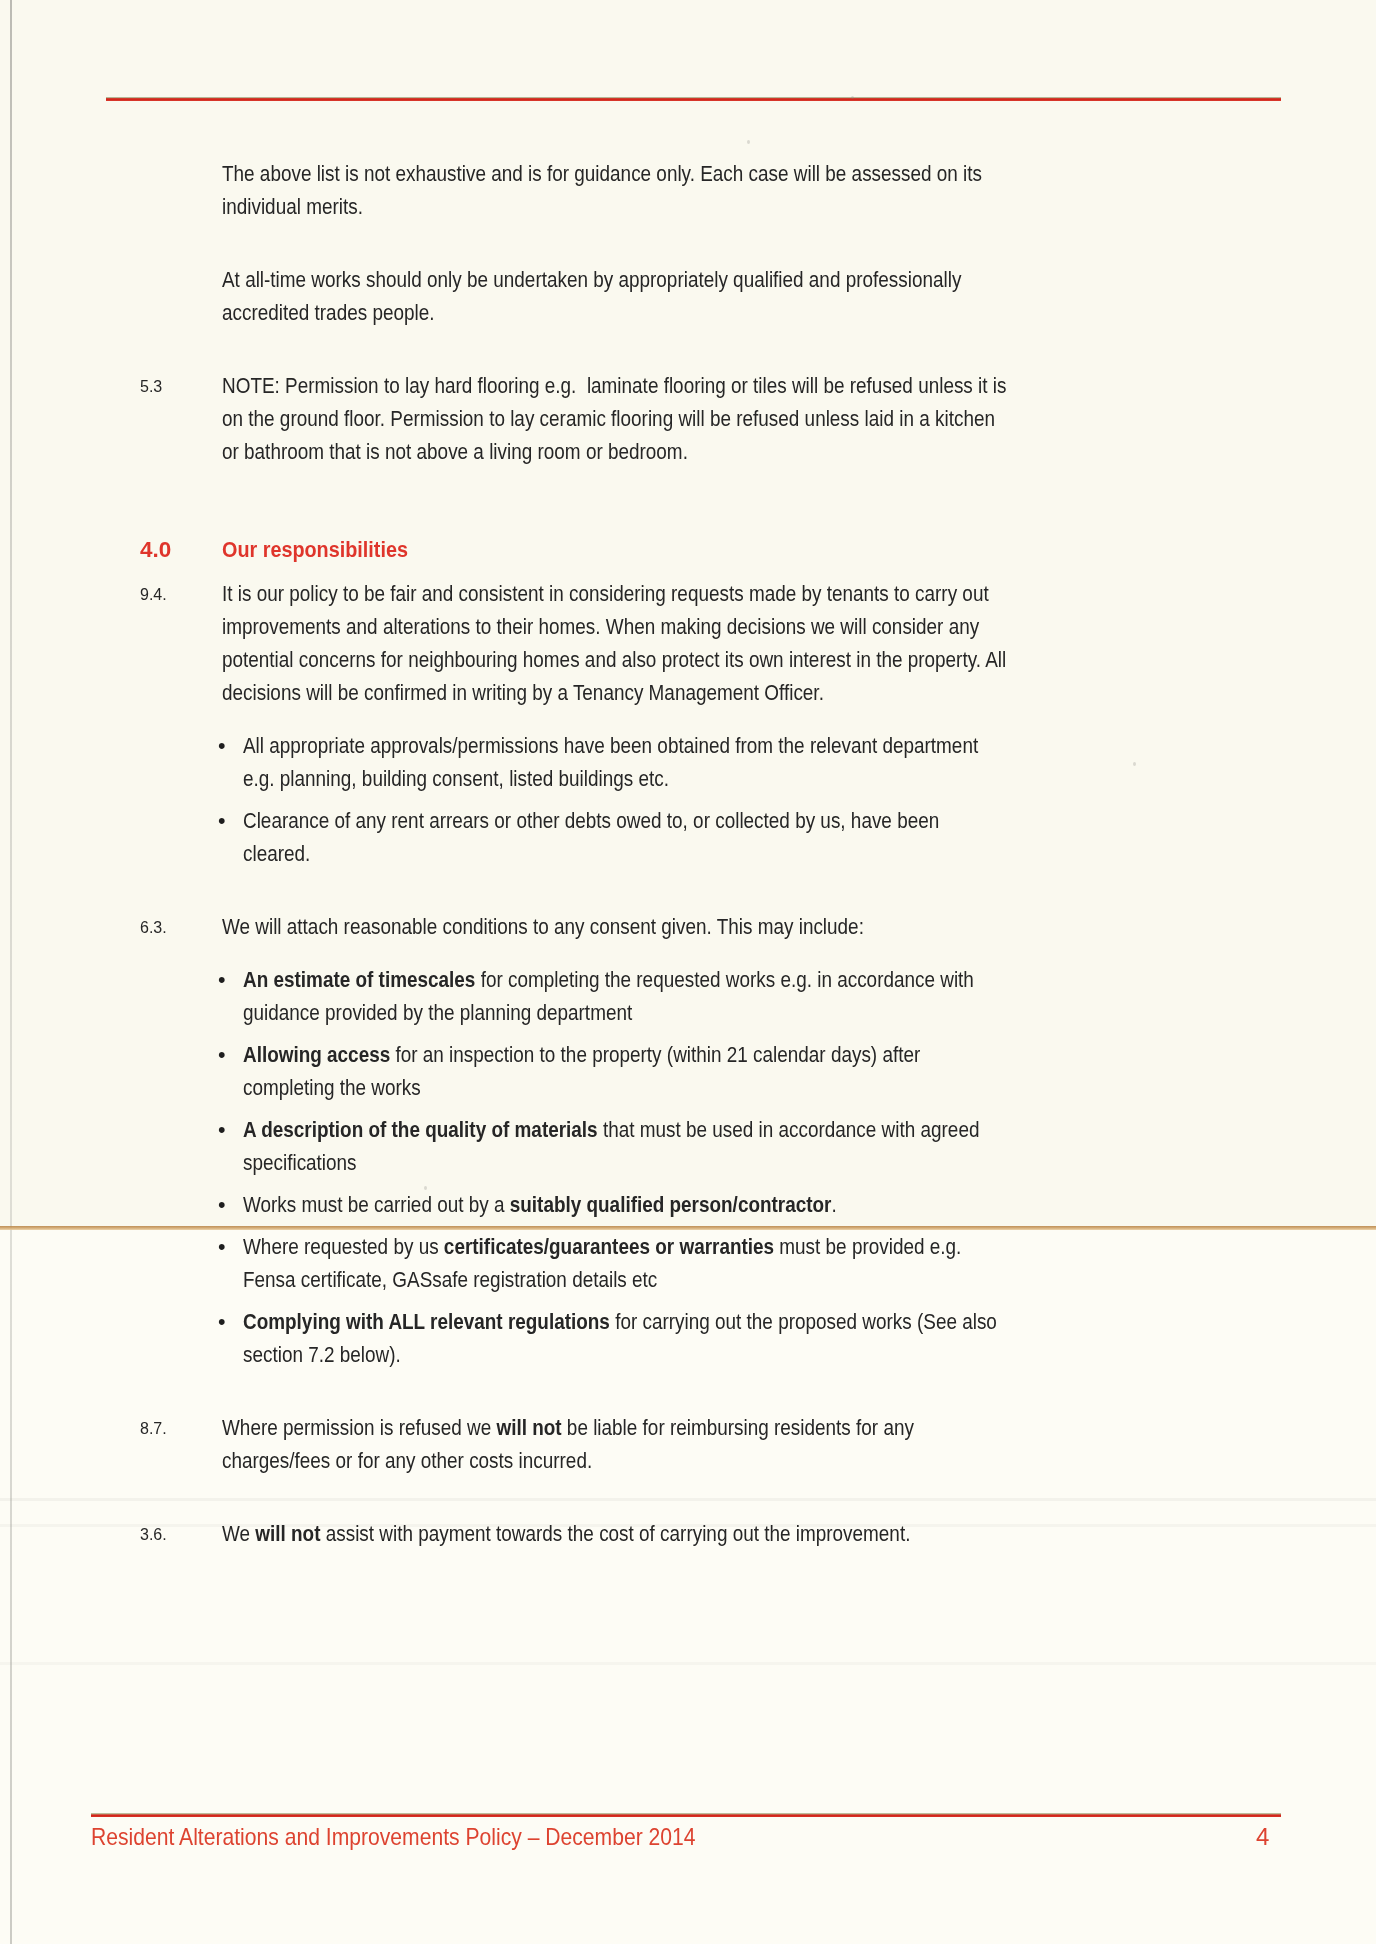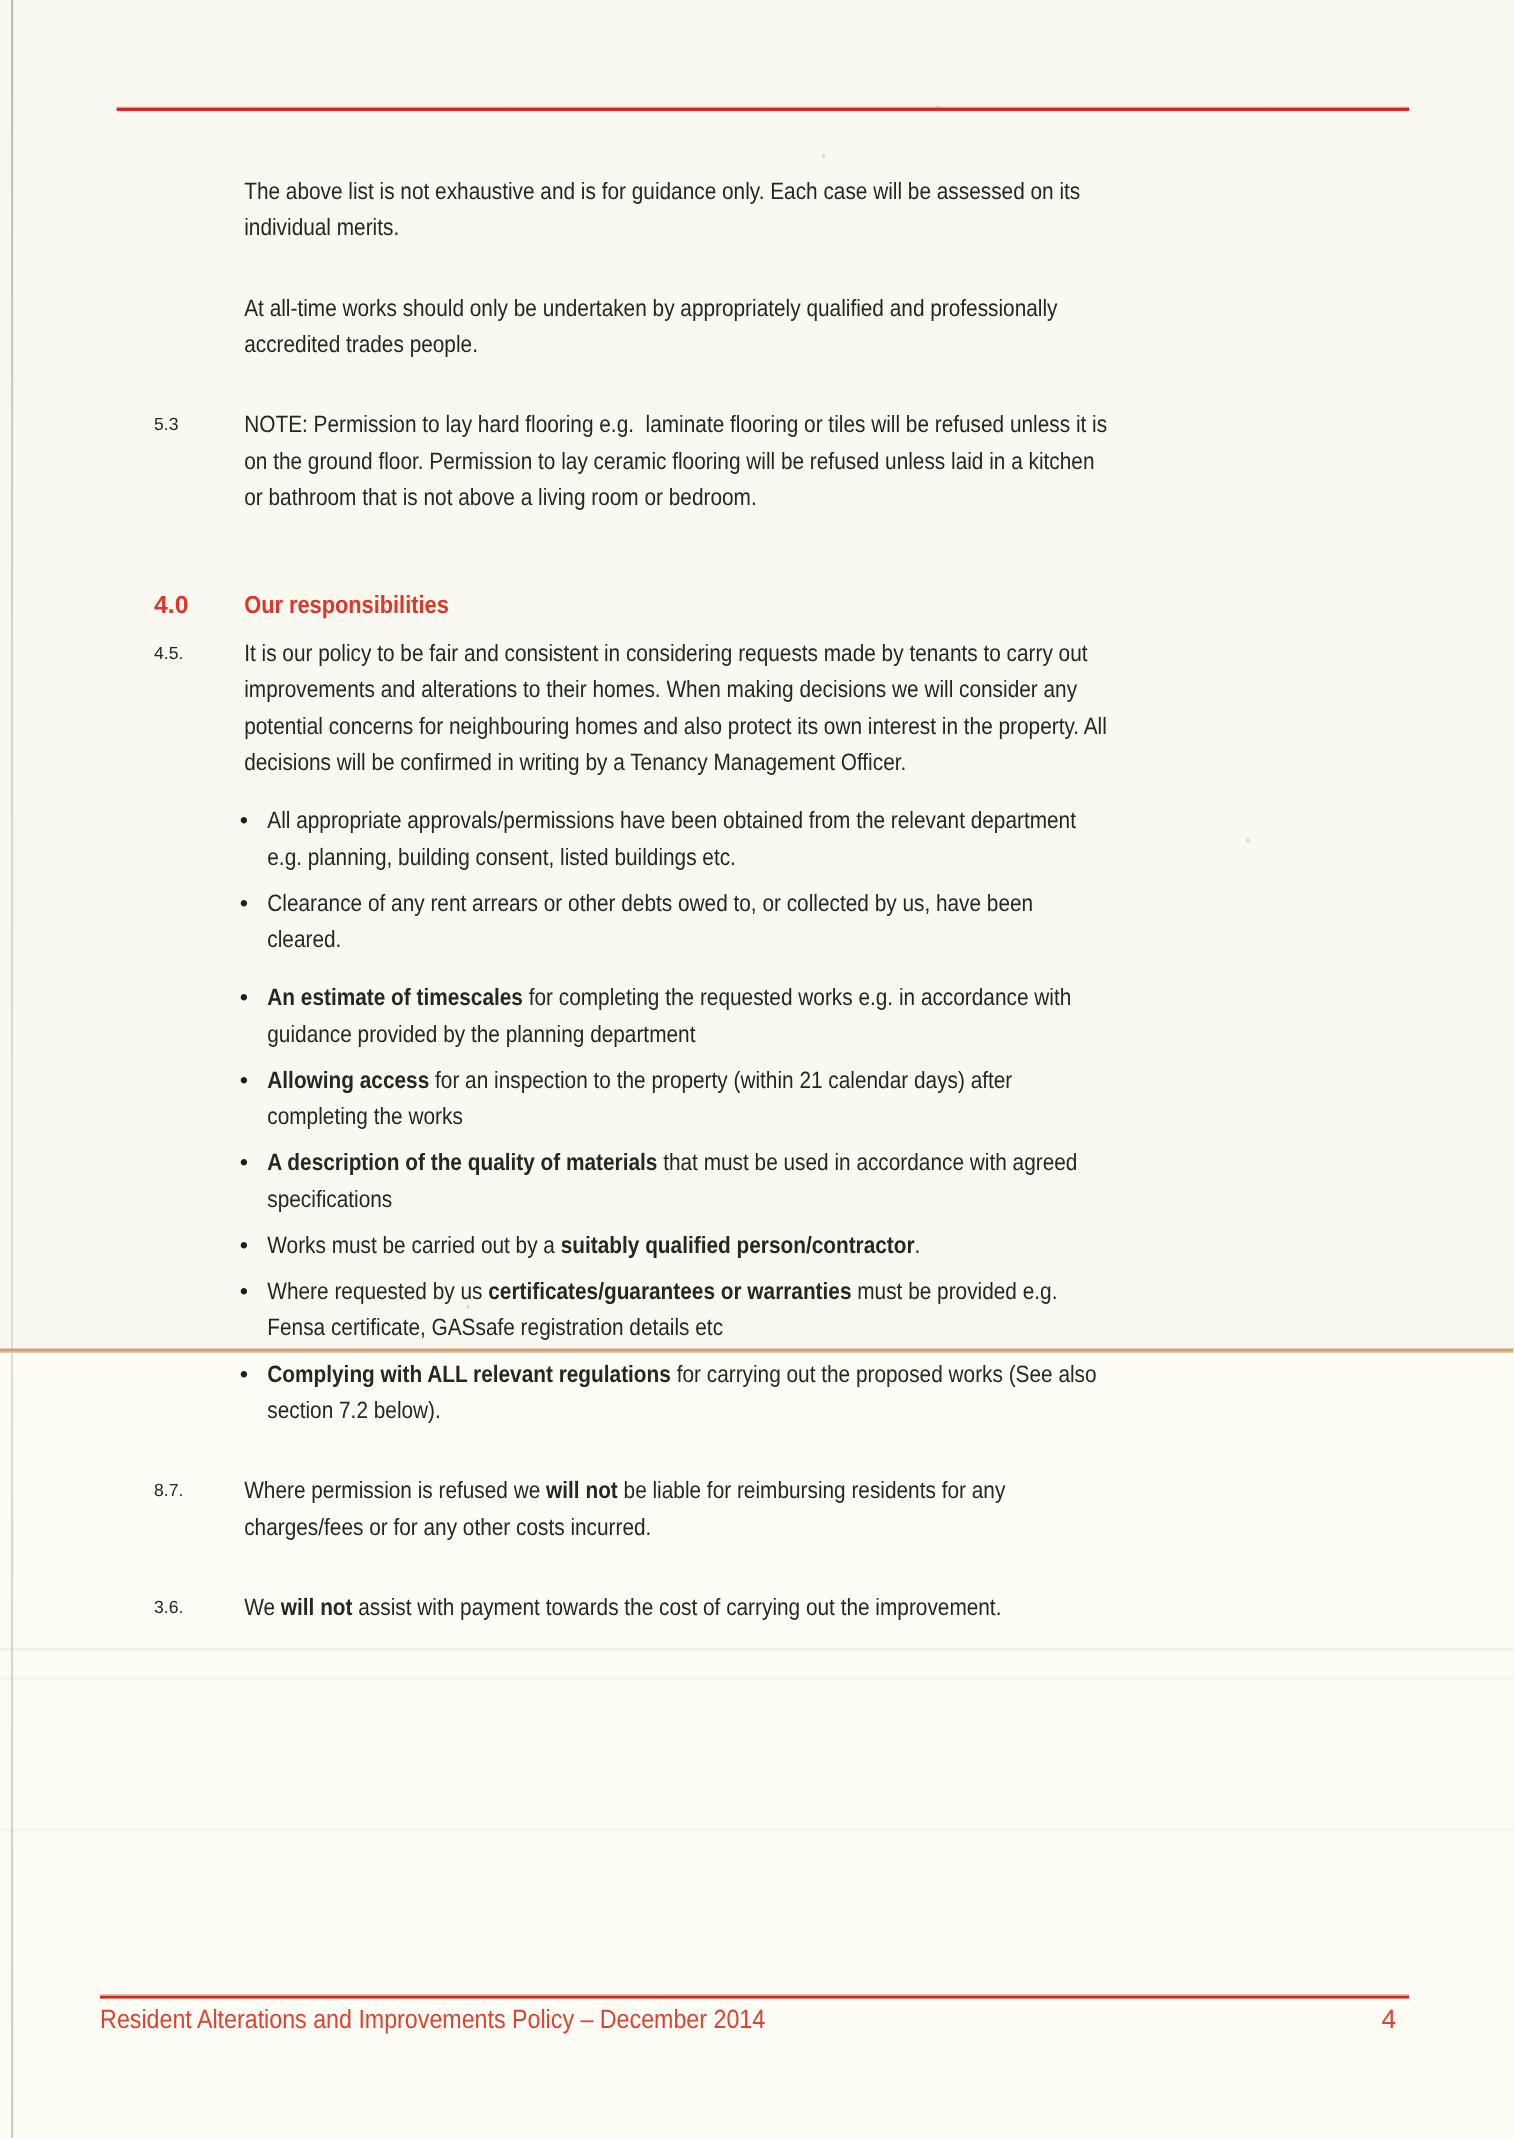--- a/index.html
+++ b/index.html
@@ -102,32 +102,36 @@
       </div>
       <div class="block numbered">
         <span class="num">5.3</span>
         <span class="txt"><span>NOTE: Permission to lay hard flooring e.g.  laminate flooring or tiles will be refused unless it is on the ground floor. Permission to lay ceramic flooring will be refused unless laid in a kitchen or bathroom that is not above a living room or bedroom.</span></span>
       </div>
       <div class="block heading">
         <span class="num">4.0</span>
         <span class="txt"><span>Our responsibilities</span></span>
       </div>
       <div class="block numbered">
-        <span class="num">4.5.</span>
+        <span class="num">9.4.</span>
         <span class="txt"><span>It is our policy to be fair and consistent in considering requests made by tenants to carry out improvements and alterations to their homes. When making decisions we will consider any potential concerns for neighbouring homes and also protect its own interest in the property. All decisions will be confirmed in writing by a Tenancy Management Officer.</span></span>
       </div>
       <div class="block bullets">
         <div class="bullet-item">
           <span class="bullet-marker">•</span>
           <span class="bullet-txt"><span>All appropriate approvals/permissions have been obtained from the relevant department e.g. planning, building consent, listed buildings etc.</span></span>
         </div>
         <div class="bullet-item">
           <span class="bullet-marker">•</span>
           <span class="bullet-txt"><span>Clearance of any rent arrears or other debts owed to, or collected by us, have been cleared.</span></span>
         </div>
+      </div>
+      <div class="block numbered">
+        <span class="num">6.3.</span>
+        <span class="txt"><span>We will attach reasonable conditions to any consent given. This may include:</span></span>
       </div>
       <div class="block bullets">
         <div class="bullet-item">
           <span class="bullet-marker">•</span>
           <span class="bullet-txt"><span class="b">An estimate of timescales</span><span> for completing the requested works e.g. in accordance with guidance provided by the planning department</span></span>
         </div>
         <div class="bullet-item">
           <span class="bullet-marker">•</span>
           <span class="bullet-txt"><span class="b">Allowing access</span><span> for an inspection to the property (within 21 calendar days) after completing the works</span></span>
         </div>

